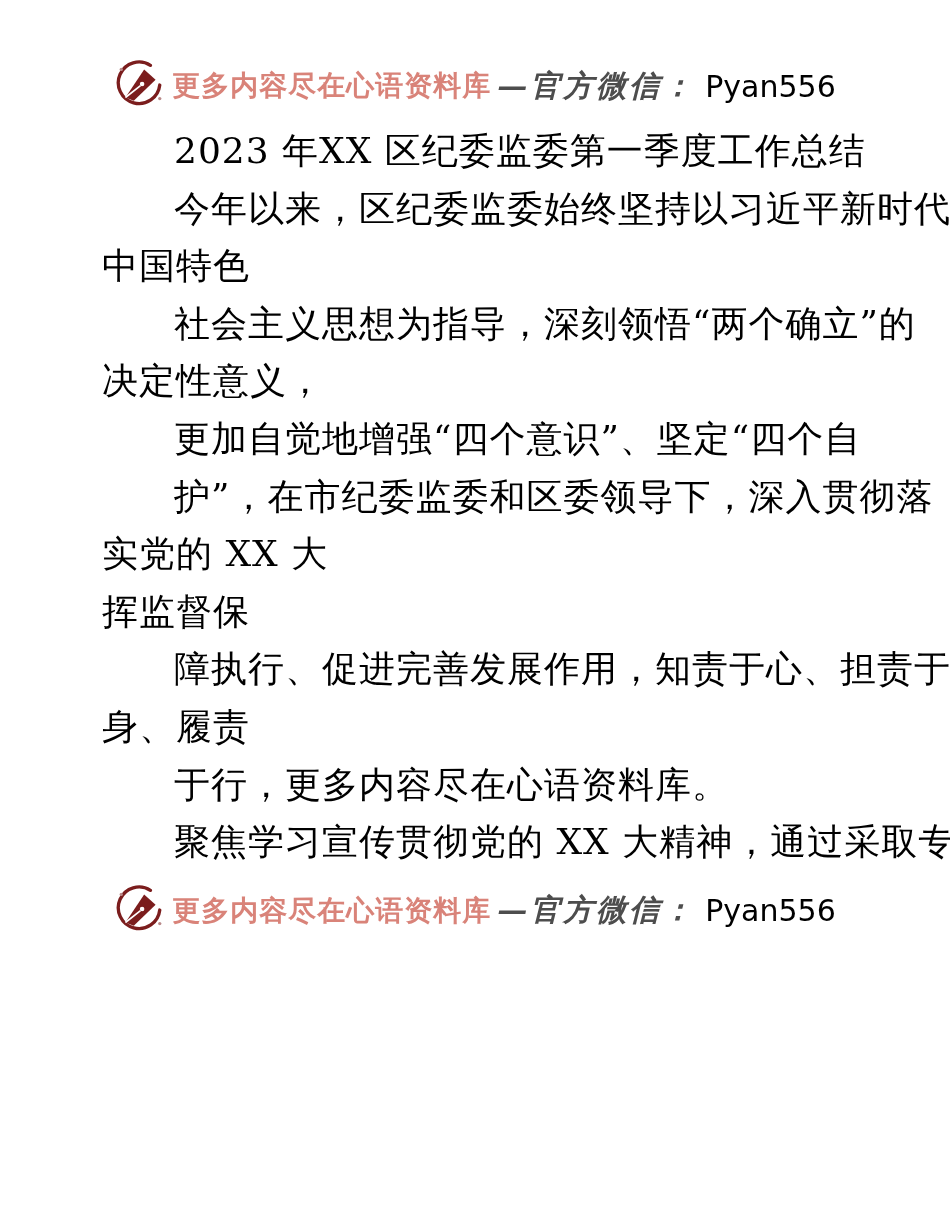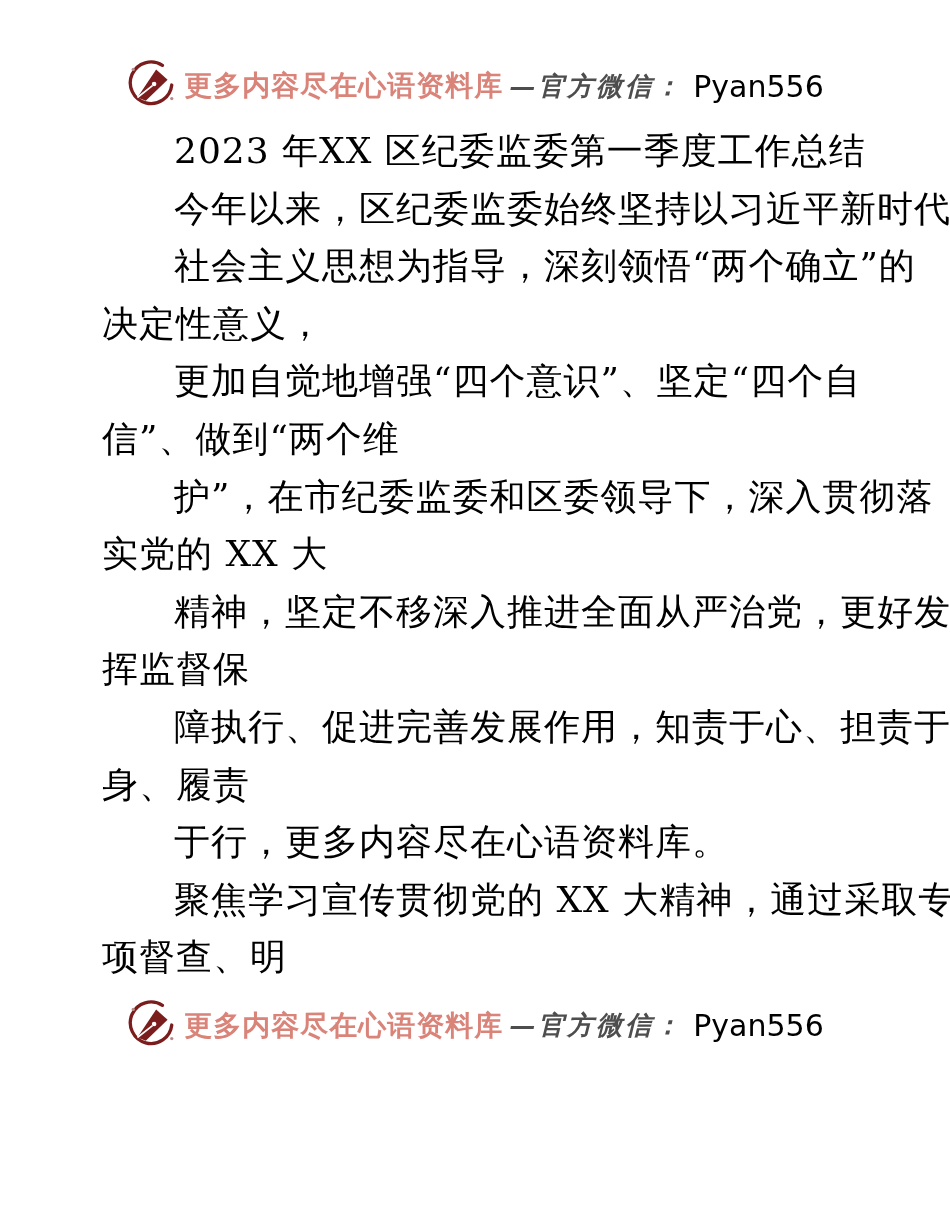--- a/index.html
+++ b/index.html
@@ -22,21 +22,21 @@
 
   .brand {
     color: #d98379;
     font-size: 28px;
     font-weight: 700;
     letter-spacing: 1px;
     font-family: "DejaVu Serif", serif;
   }
   .wlabel {
     color: #4d4d4d;
-    font-size: 26px;
+    font-size: 30px;
     font-weight: 600;
     font-style: italic;
     letter-spacing: 3px;
     font-family: "DejaVu Serif", serif;
   }
   .wid {
     color: #000000;
     font-size: 30px;
     font-family: "DejaVu Sans", sans-serif;
     margin-left: 4px;
@@ -68,33 +68,31 @@
       </svg>
     </span>
     <span class="brand">更多内容尽在心语资料库</span>
     <span class="wlabel">—官方微信：</span>
     <span class="wid">Pyan556</span>
   </div>
 
   <div class="doc">
       <div class="line indent">2023 年XX 区纪委监委第一季度工作总结</div>
       <div class="line indent">今年以来，区纪委监委始终坚持以习近平新时代</div>
+      <div class="line">中国特色</div>
       <div class="line indent">社会主义思想为指导，深刻领悟“两个确立”的</div>
       <div class="line">决定性意义，</div>
       <div class="line indent">更加自觉地增强“四个意识”、坚定“四个自</div>
-      <div class="line">信”、做到“两个维</div>
       <div class="line indent">护”，在市纪委监委和区委领导下，深入贯彻落</div>
       <div class="line">实党的 XX 大</div>
-      <div class="line indent">精神，坚定不移深入推进全面从严治党，更好发</div>
       <div class="line">挥监督保</div>
       <div class="line indent">障执行、促进完善发展作用，知责于心、担责于</div>
       <div class="line">身、履责</div>
       <div class="line indent">于行，更多内容尽在心语资料库。</div>
       <div class="line indent">聚焦学习宣传贯彻党的 XX 大精神，通过采取专</div>
-      <div class="line">项督查、明</div>
     </div>
 
   <div class="watermark wm-footer">
     <span>
       <svg class="logo" viewBox="0 0 50 48" xmlns="http://www.w3.org/2000/svg">
         <path d="M35 6 A 20 20 0 1 0 44 25" fill="none" stroke="#7b1d1d" stroke-width="3.2" stroke-linecap="round"></path>
         <path d="M11 37 L29 10 L40 20 L19 40 Z" fill="#7b1d1d"></path>
         <circle cx="27" cy="24" r="2.2" fill="#ffffff"></circle>
         <path d="M11 37 L25.5 25.5" stroke="#ffffff" stroke-width="1.6"></path>
         <circle cx="7" cy="10" r="1.6" fill="#b98a8a"></circle>

